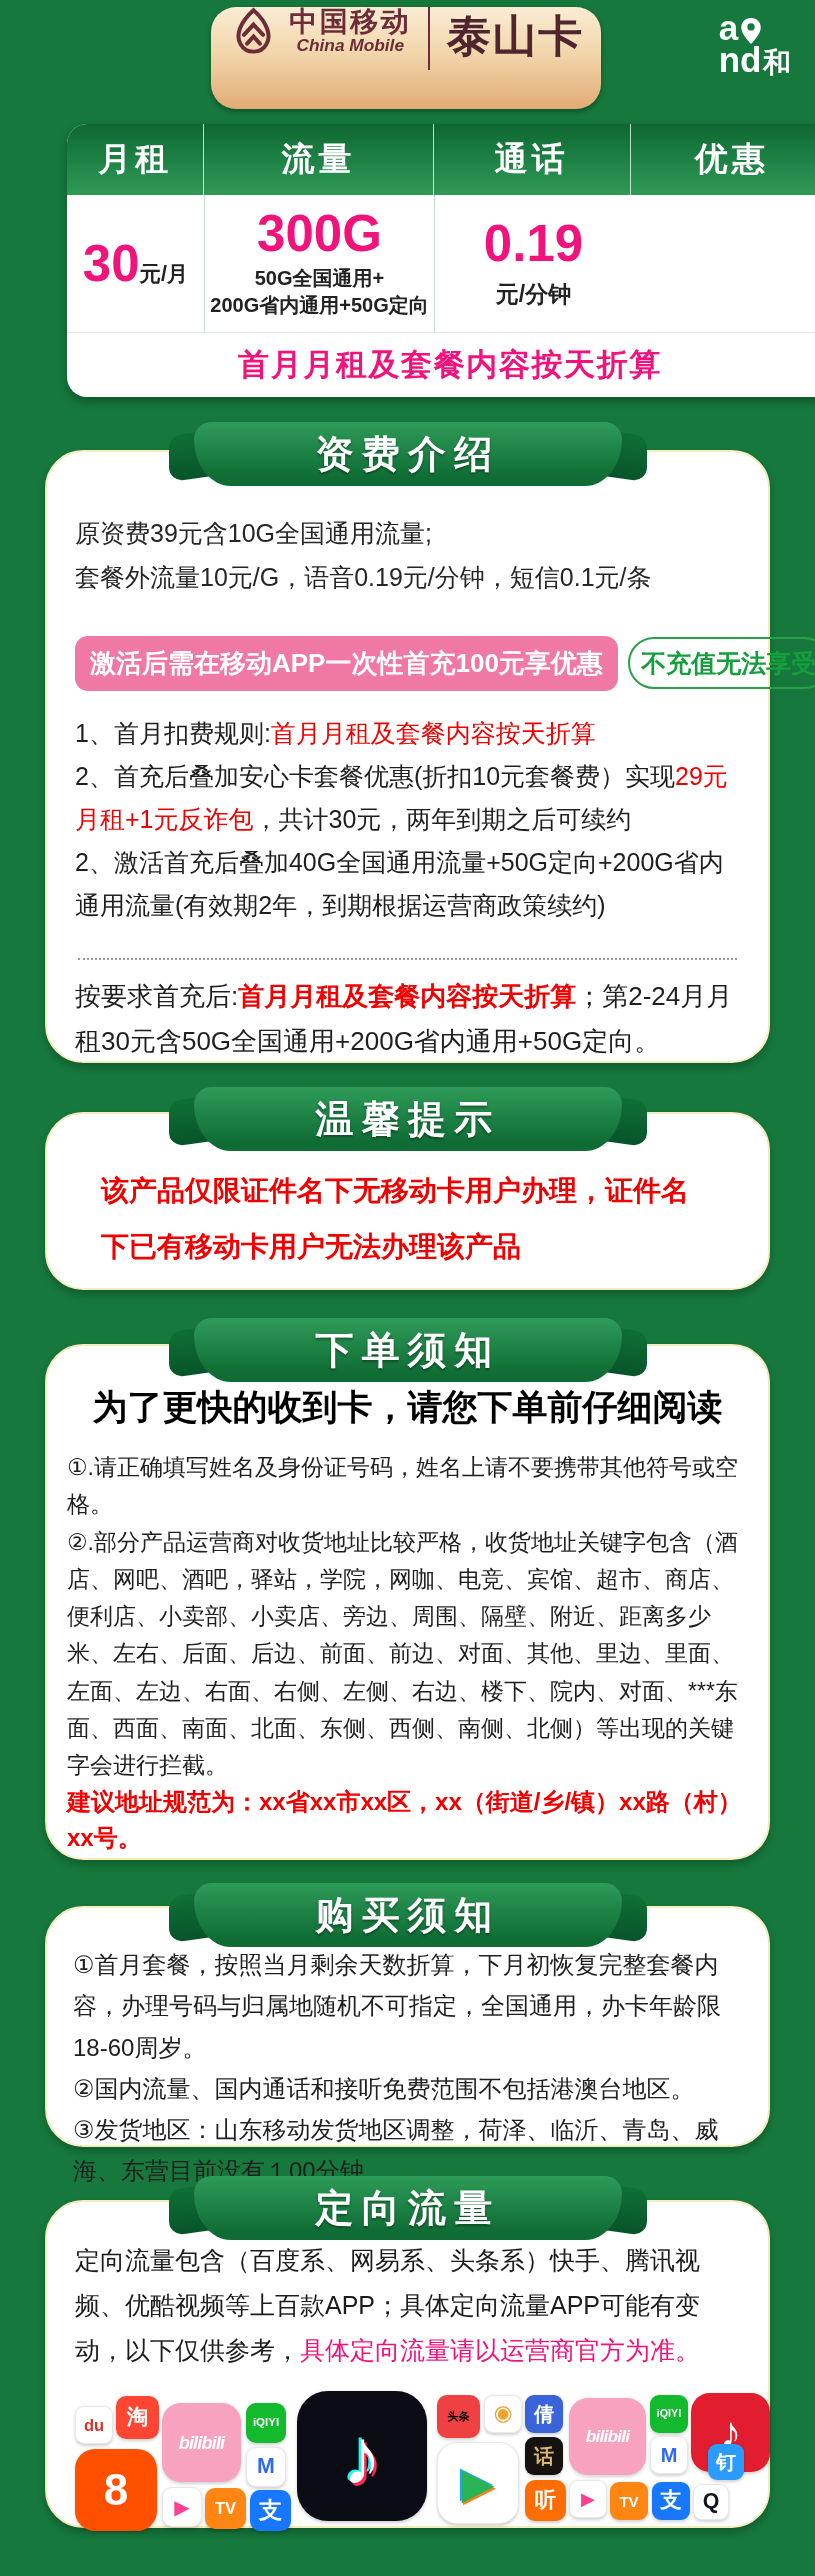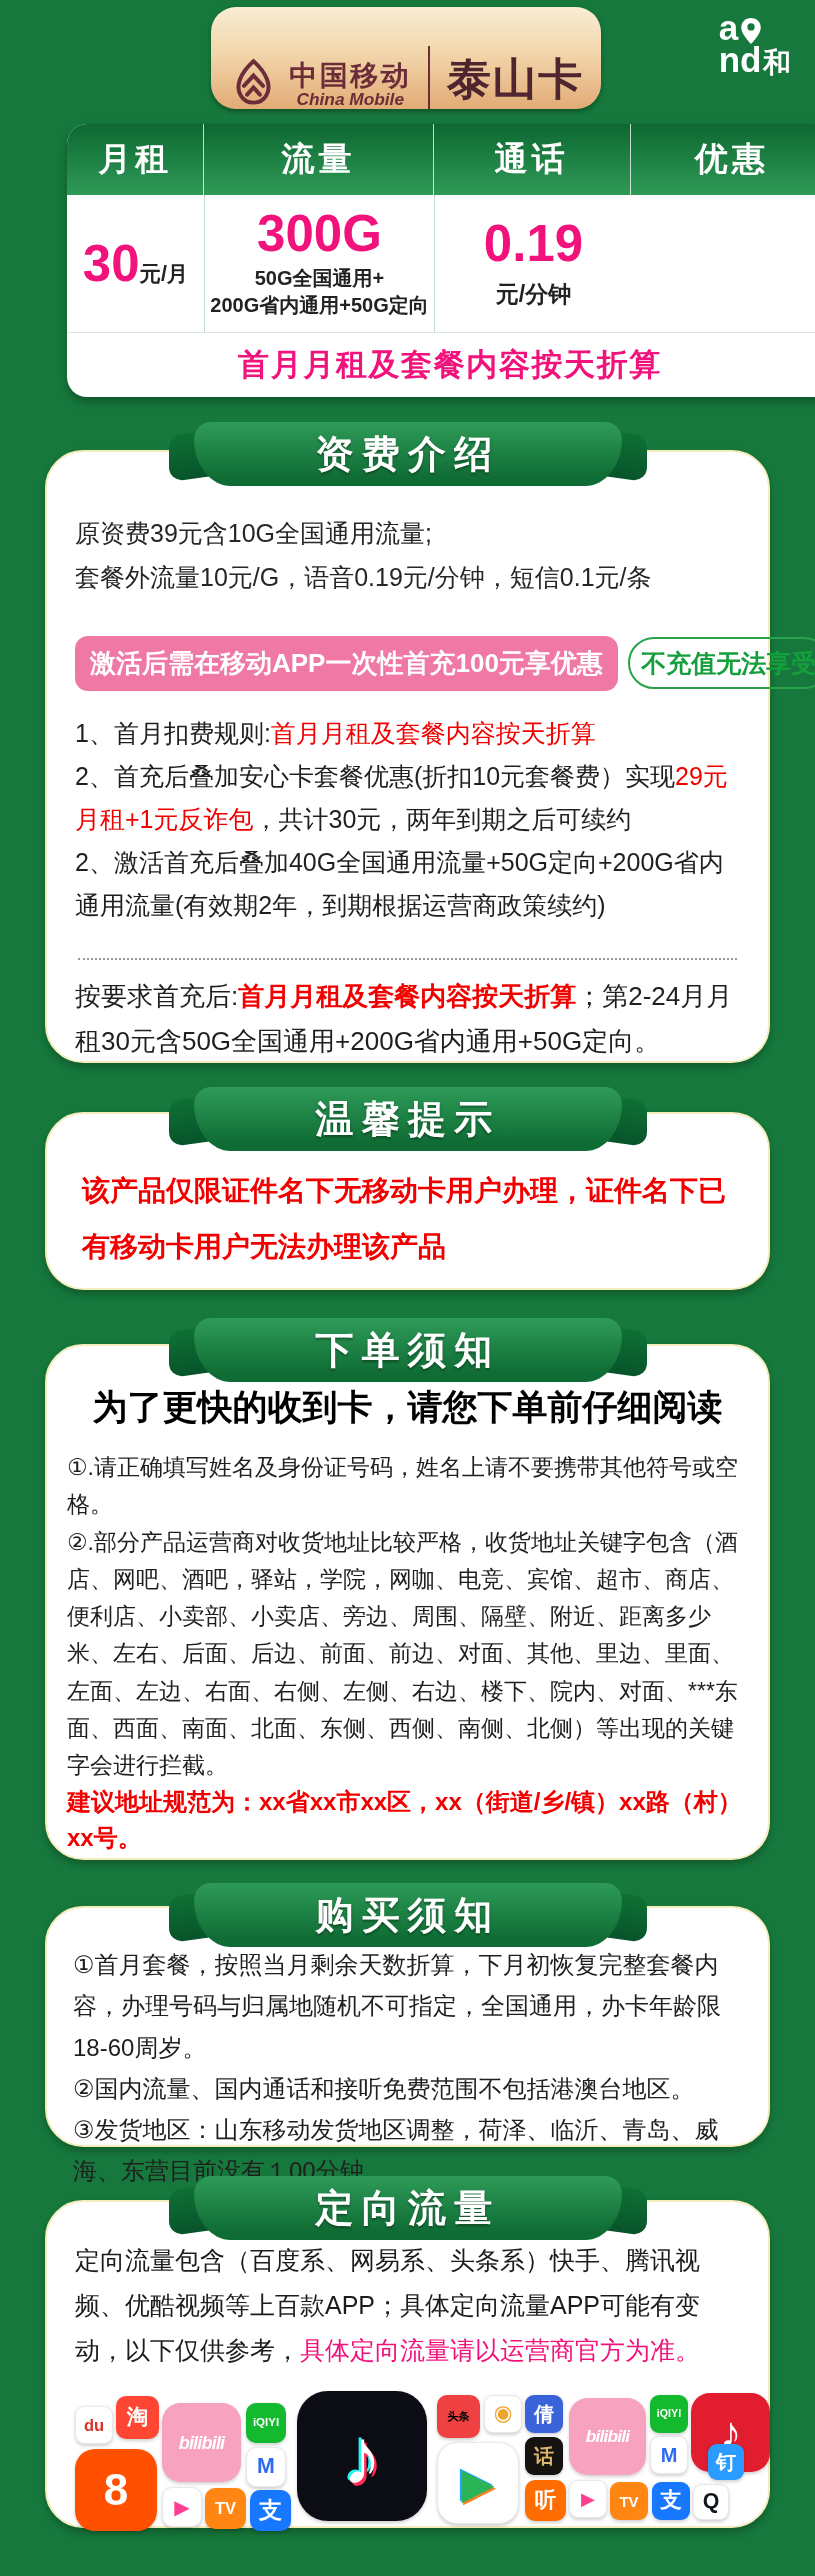--- a/index.html
+++ b/index.html
@@ -2,21 +2,21 @@
 <html style="font-size:13px"><head>
 <meta charset="utf-8">
 <style>
   html,body{margin:0;padding:0;}
   body{font-family:"Liberation Sans","DejaVu Sans",sans-serif;}
   #page{position:relative;width:816px;height:2576px;background:#16783c;overflow:hidden;}
 
   
   .gold-badge{position:absolute;left:211px;top:6.6px;width:390px;height:102px;border-radius:25px;
     background:linear-gradient(180deg,#f9ecd4 0%,#f2d6ab 45%,#e2ab76 100%);
-    display:flex;align-items:flex-end;justify-content:center;gap:10px;box-shadow:0 2.5px 5.8px rgba(0,0,0,.3);}
+    display:flex;align-items:flex-start;justify-content:center;gap:10px;box-shadow:0 2.5px 5.8px rgba(0,0,0,.3);}
   .cm-logo{width:51px;height:51px;flex:0 0 auto;}
   .brand-block{text-align:center;color:#6d2d38;line-height:1.05;}
   .brand-cn{font-size:28px;font-weight:800;letter-spacing:2.5px;}
   .brand-en{font-size:17.3px;font-weight:600;font-style:italic;}
   .brand-divider{width:2.5px;height:63px;background:#6d2d38;margin:0 6.6px;}
   .card-name{font-size:44px;font-weight:900;color:#4f2530;letter-spacing:1.6px;}
   .and-logo{position:absolute;right:25px;top:11.5px;color:#fff;font-weight:900;line-height:.92;}
   .and-r1{display:flex;align-items:flex-end;font-size:35px;}
   .and-r2{display:flex;align-items:flex-end;font-size:35px;}
   .and-he{font-size:28px;font-weight:800;margin-left:1.6px;}
@@ -65,21 +65,21 @@
   .badge-row{margin-top:36px;display:flex;align-items:center;gap:10px;}
   .pink-badge{background:#f078a4;color:#fff;font-weight:800;font-size:26px;padding:10px 15px;border-radius:13px;white-space:nowrap;}
   .green-bubble{border:2.5px solid #27a24a;color:#149f3c;font-weight:800;font-size:25px;padding:7.4px 11.5px;border-radius:26px;white-space:nowrap;}
   .fees-list{margin-top:21.4px;font-size:25px;color:#1f1f1f;line-height:1.72;}
   .fees-list p{margin:0;}
   .red{color:#f20000;}
   .red-bold{color:#f20000;font-weight:800;}
   .dotted{margin:31px 3.3px 0;border-top:2.5px dotted #9a9a9a;height:0;}
   .fees-final{margin-top:14px;font-size:26px;color:#1f1f1f;line-height:1.72;}
 
-  .p2{padding:49px 35px 0;}
+  .p2{padding:49px 54px 0;}
   .tips-text{color:#f20000;font-size:28px;font-weight:800;line-height:2.0;margin:0;}
 
   .p3{padding:38px 20px 9px;}
   .order-headline{text-align:center;font-size:35px;font-weight:900;color:#000;margin:0;}
   .order-body{margin-top:18px;font-size:23px;color:#1f1f1f;line-height:1.62;}
   .order-body p{margin:0;}
   .order-suggestion{margin-top:8.2px;font-size:24px;font-weight:800;color:#f20000;line-height:1.5;}
 
   .p4{padding:36px 26px 0;}
   .purchase-body{font-size:24px;color:#1f1f1f;line-height:1.72;}

